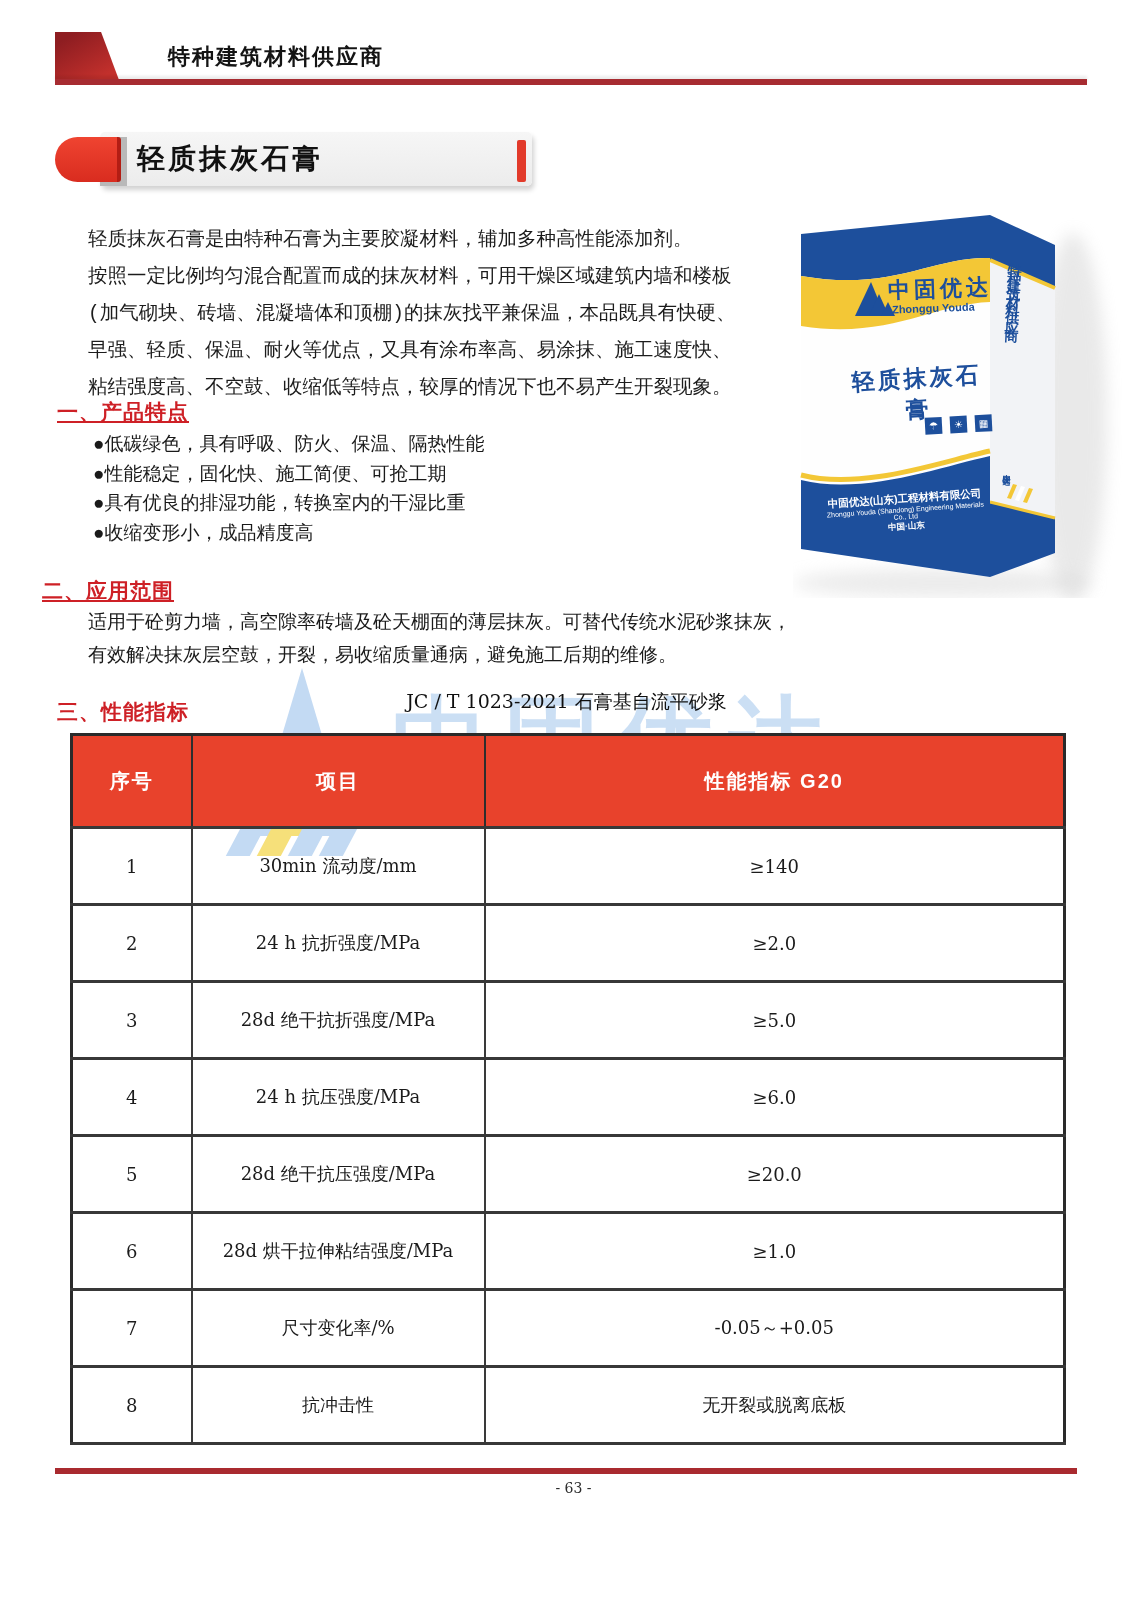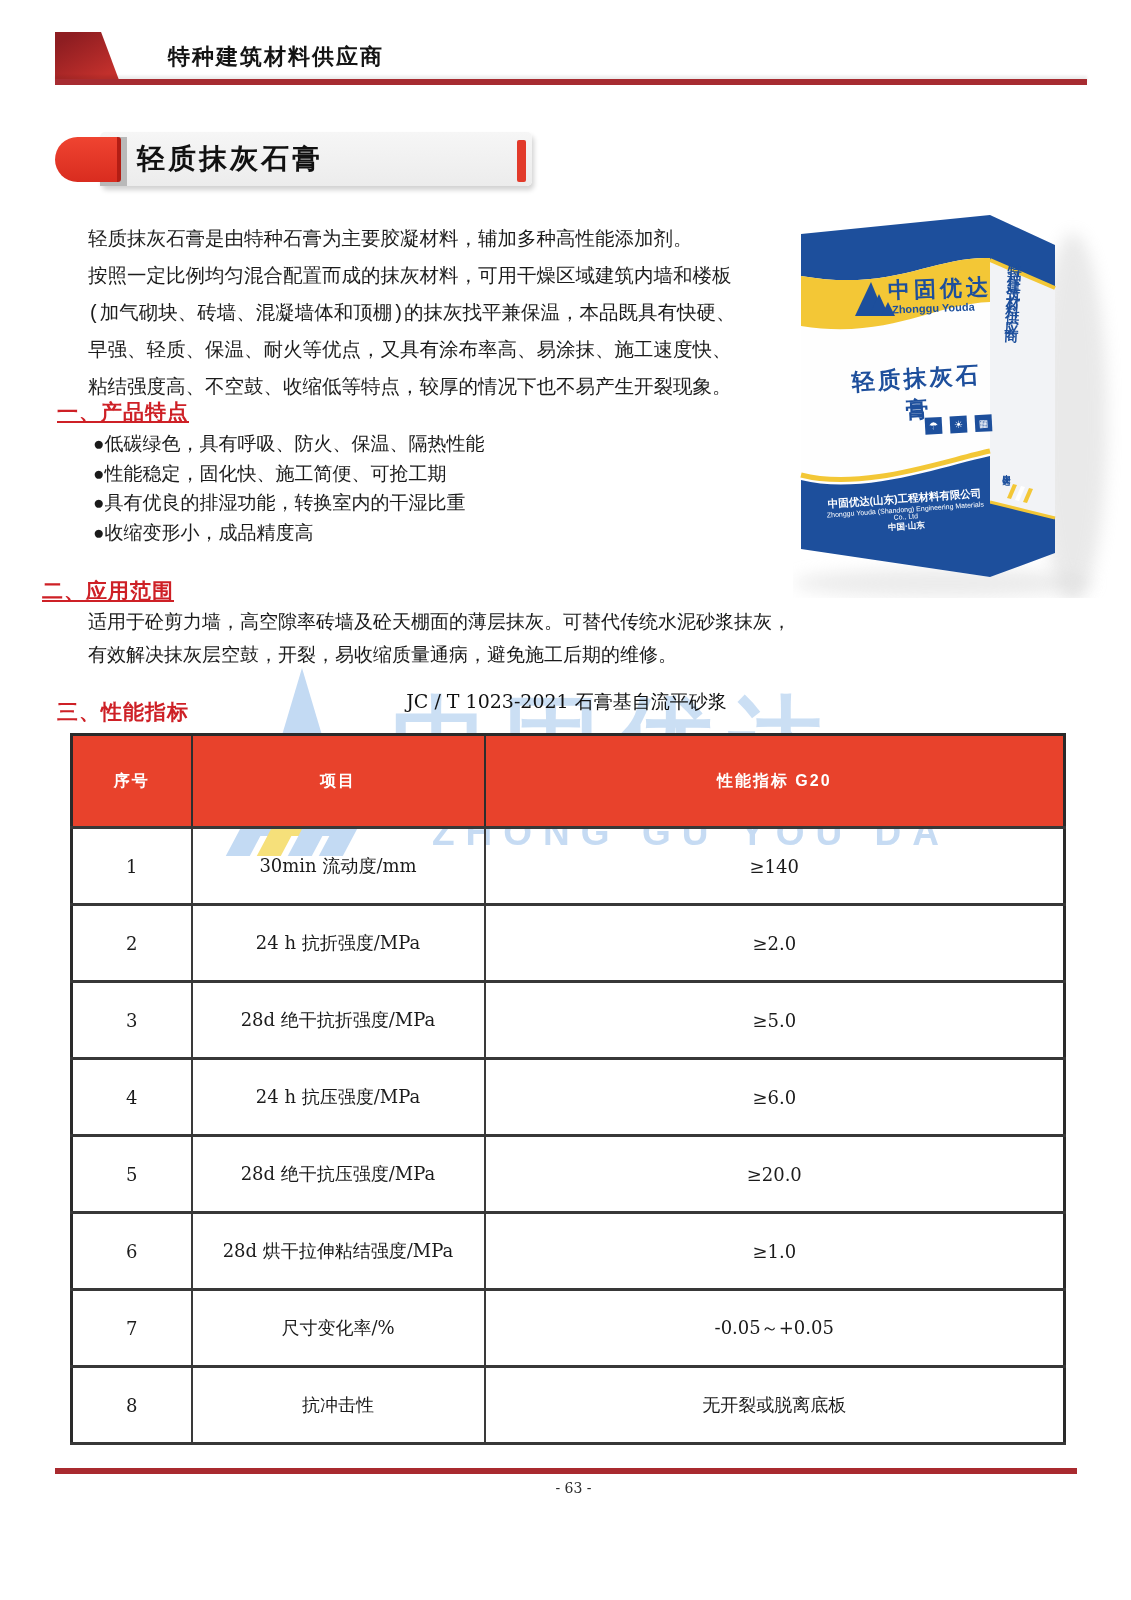--- a/index.html
+++ b/index.html
@@ -38,21 +38,21 @@
   .wm-en{left:432px;top:812px;font-size:37px;font-weight:bold;letter-spacing:11px;opacity:.95;}
   .wm-stripes{left:238px;top:810px;display:flex;gap:7px;}
   .wm-stripes i{display:block;width:24px;height:46px;transform:skewX(-28deg);background:#c3daf3;}
   .wm-stripes i.y{background:#f6e07a;}
 
   
   .tbl-caption{left:70px;top:689px;width:993px;text-align:center;
     font-family:"DejaVu Serif",serif;font-size:19px;color:#101010;}
   table.spec{position:absolute;left:70px;top:733px;width:993px;border-collapse:collapse;
     table-layout:fixed;background:transparent;border:3px solid #2a2a2a;}
-  table.spec th{background:#e8422c;color:#ffffff;font-size:16px;font-weight:bold;height:88px;
+  table.spec th{background:#e8422c;color:#ffffff;font-size:20px;font-weight:bold;height:88px;
     border:2px solid #2e2e2e;letter-spacing:2px;margin-top:28px;}
   table.spec td{height:72px;text-align:center;vertical-align:middle;background:transparent;
     font-family:"DejaVu Serif",serif;font-size:18px;color:#1b1b1b;
     border-left:2px solid #3a3a3a;border-right:2px solid #3a3a3a;
     border-top:3px solid #383838;border-bottom:3px solid #383838;}
 
   
   .ftr-line{left:55px;top:1468px;width:1022px;height:6px;background:#a92a2f;}
   .page-num{left:0;top:1480px;width:1131px;text-align:center;
     font-family:"DejaVu Serif",serif;font-size:14px;color:#2c2c2c;padding-left:8px;}
@@ -157,21 +157,20 @@
     <div>有效解决抹灰层空鼓，开裂，易收缩质量通病，避免施工后期的维修。</div>
   </div>
 
   <div class="abs sec-heading" style="left:57px;top:660px;margin-top:38px;">三、性能指标</div>
 
   <svg class="abs wm-tri" width="100" height="168" viewBox="0 0 100 168">
     <polygon points="50,0 100,168 0,168" fill="#c3daf3"></polygon>
     <polygon points="18,168 34,114 52,168" fill="#f6e07a"></polygon>
   </svg>
   <div class="abs wm wm-cn">中固优达</div>
-  <div class="abs wm wm-en">ZHONG GU YOU DA</div>
   <div class="abs wm-stripes">
     <i></i>
       <i class="y"></i>
       <i></i>
       <i></i>
   </div>
 
   <div class="abs tbl-caption">JC / T 1023-2021 石膏基自流平砂浆</div>
 
   <table class="spec">

